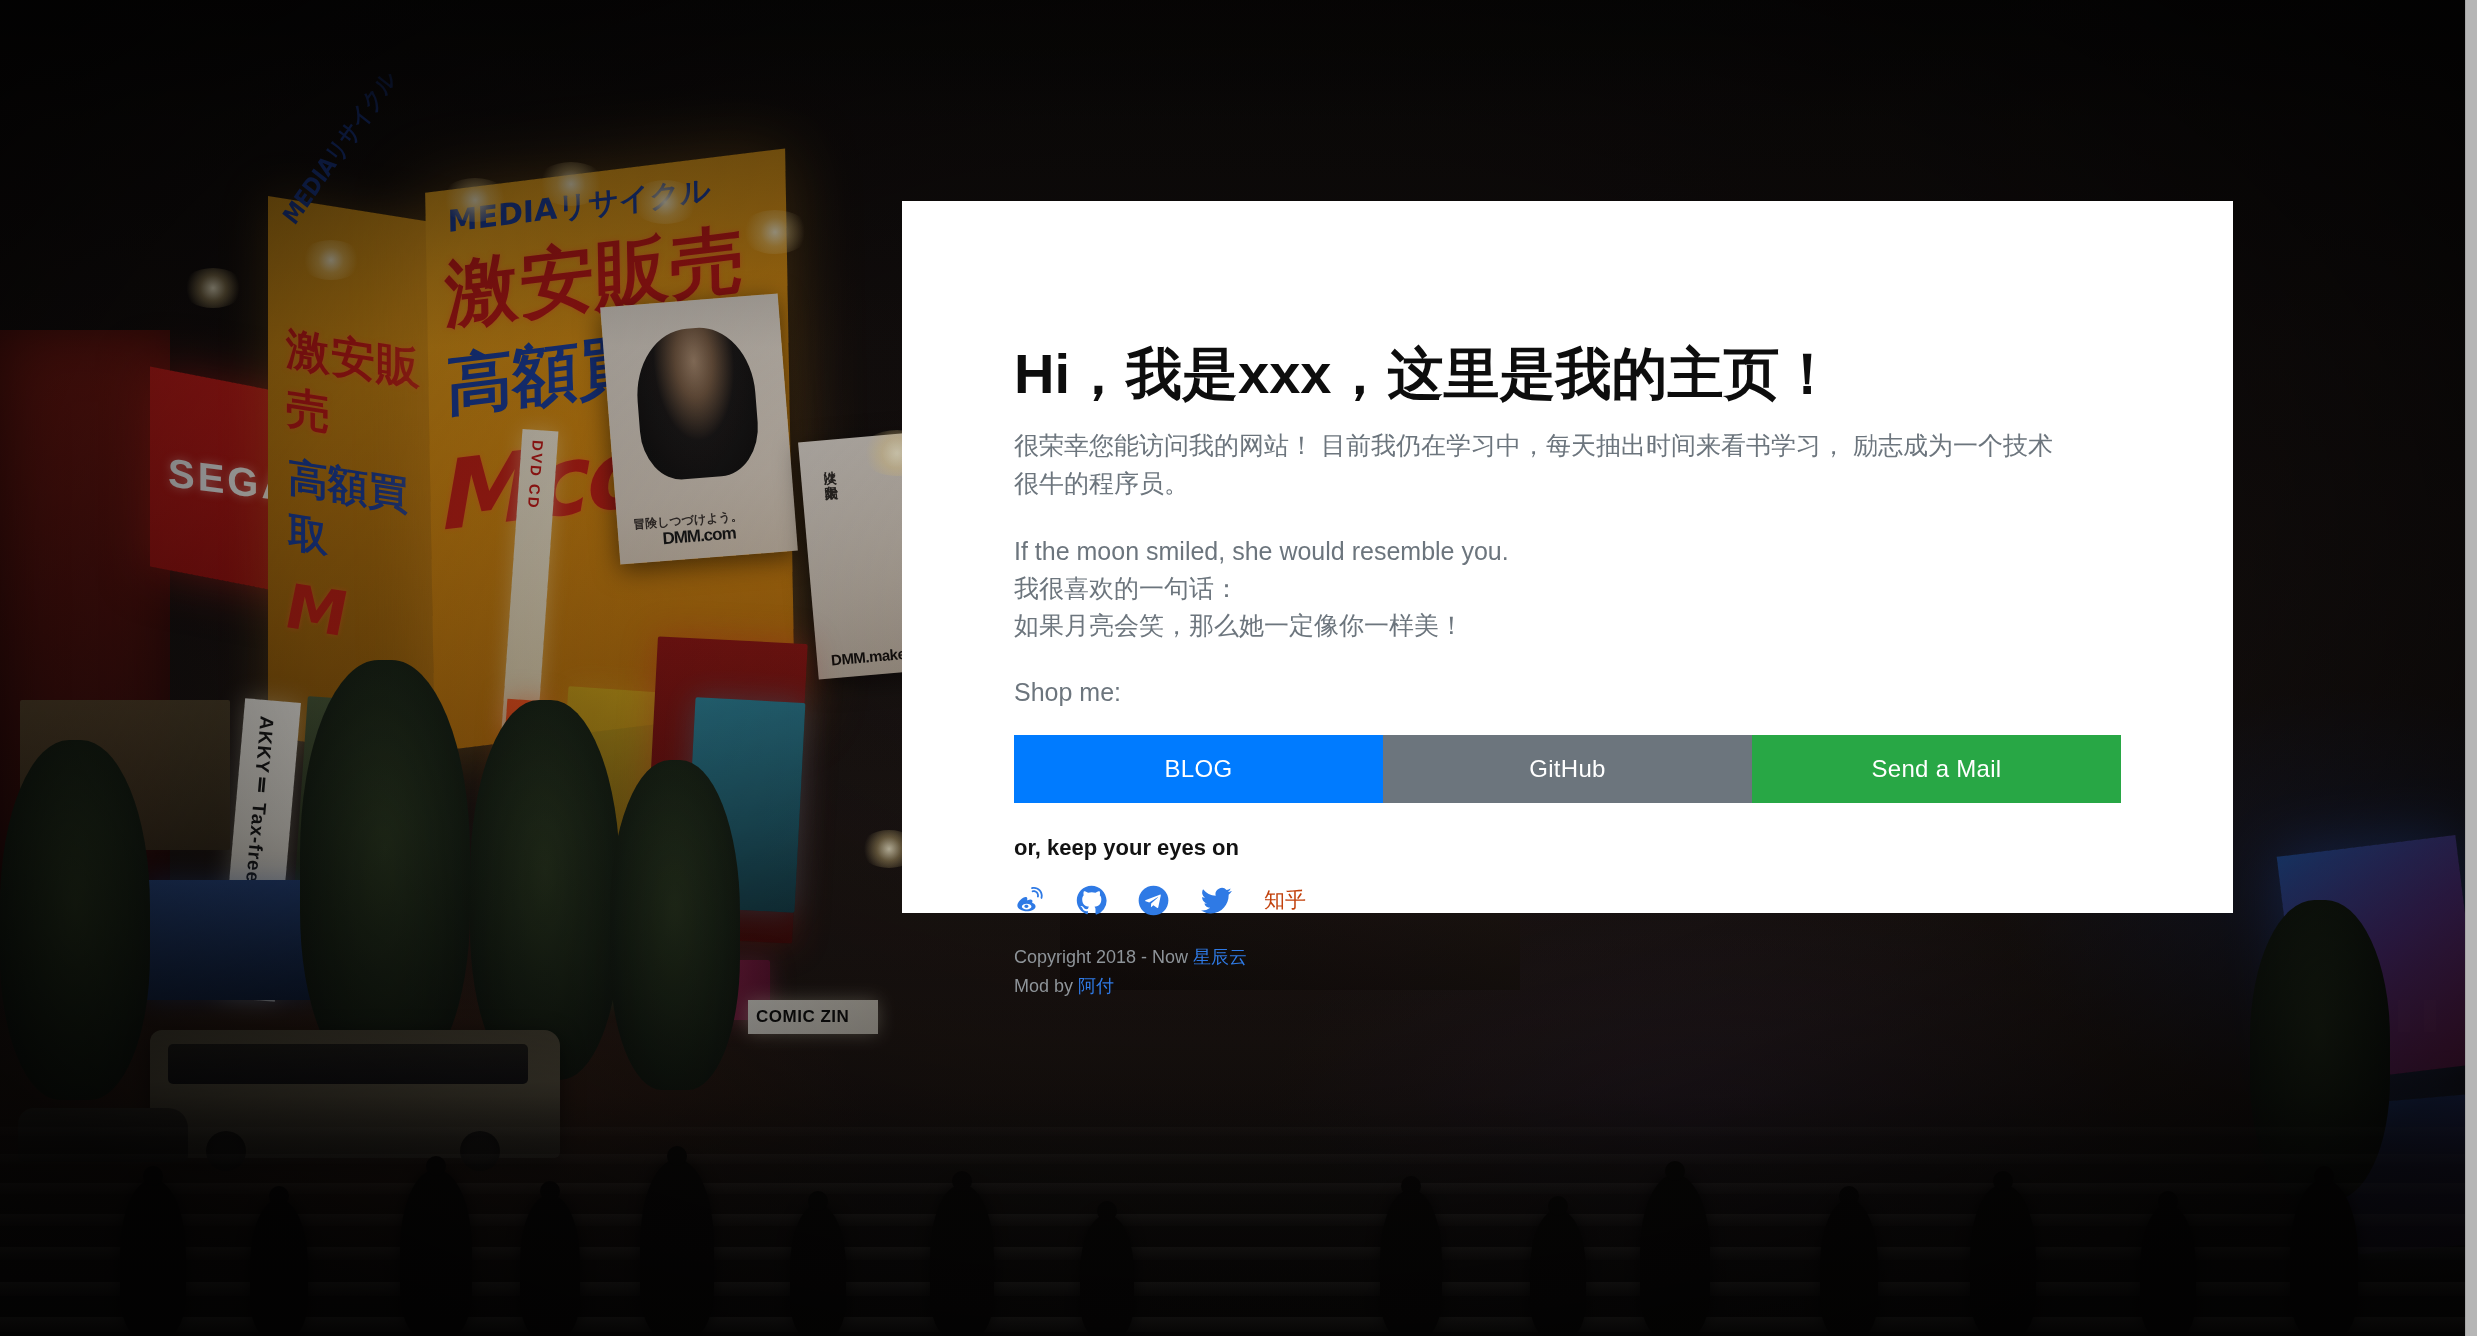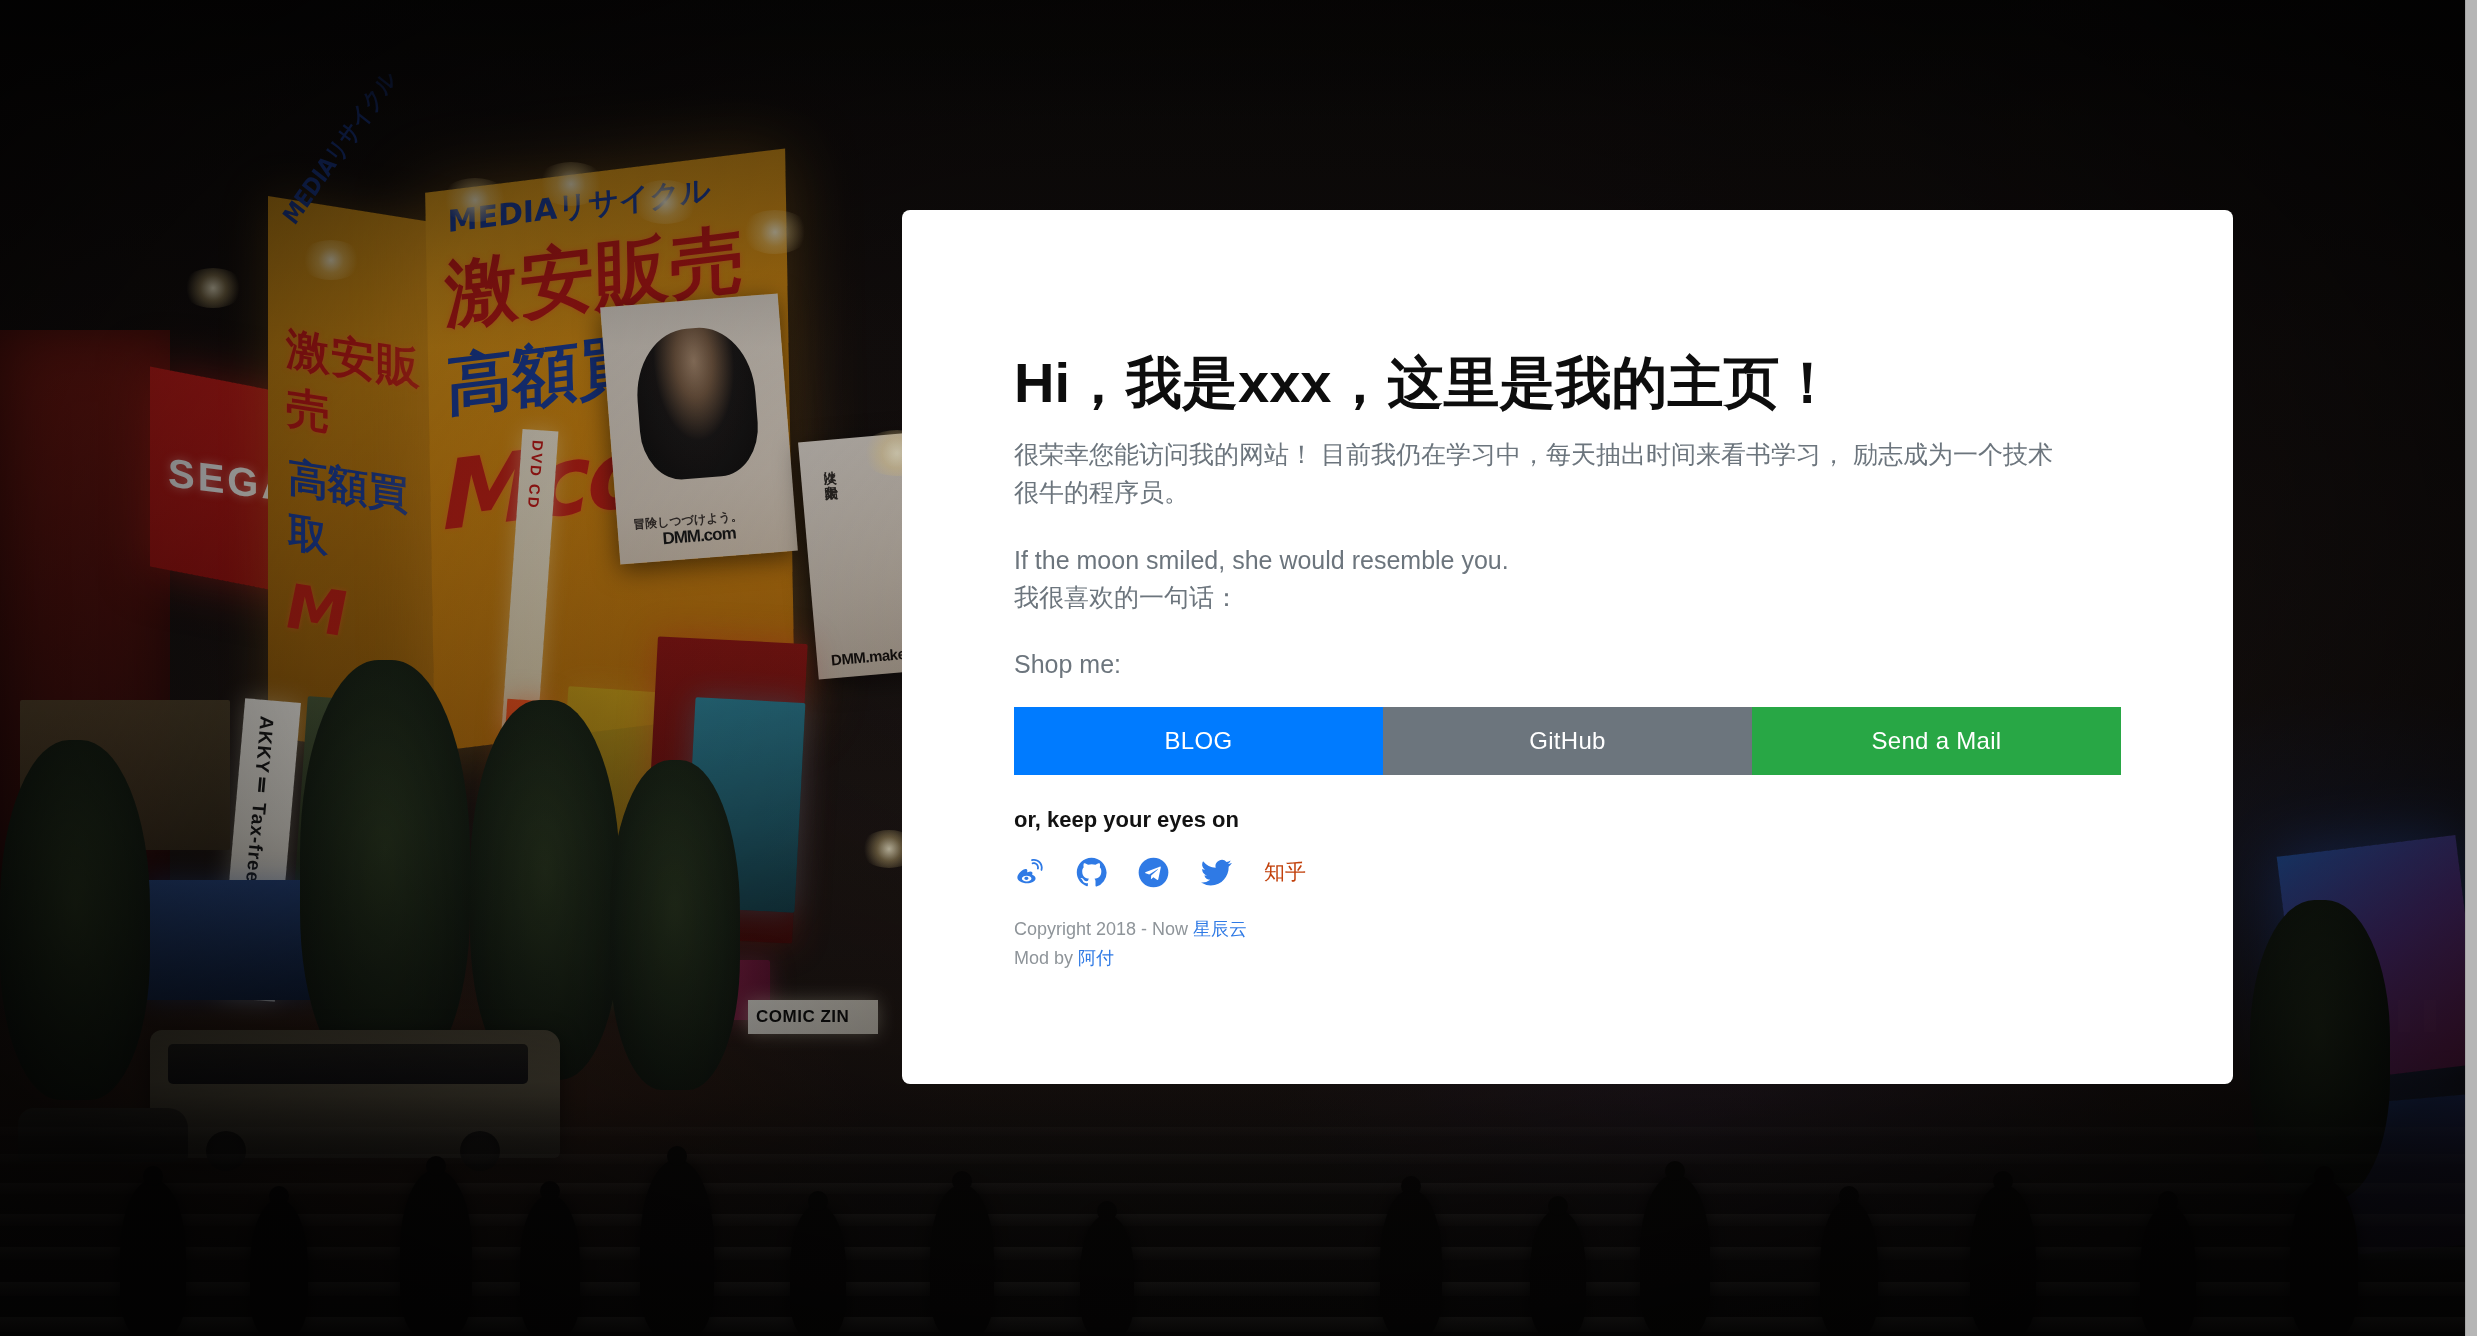--- a/index.html
+++ b/index.html
@@ -168,22 +168,22 @@
   
   .vig { left:0; top:0; width:2465px; height:1336px; pointer-events:none;
     background:
       radial-gradient(ellipse 1500px 900px at 50% 42%, rgba(0,0,0,0) 0%, rgba(0,0,0,.30) 62%, rgba(0,0,0,.72) 100%),
       linear-gradient(180deg, rgba(6,5,5,.55) 0%, rgba(6,5,5,.12) 26%, rgba(6,5,5,.10) 62%, rgba(6,5,5,.55) 100%);
   }
   .blurTop { left:0; top:0; width:2465px; height:120px; background:linear-gradient(180deg,#0a0807,rgba(10,8,7,0));}
 
   
   #card {
-    position:absolute; left:902px; top:210px; width:1331px; height:874px;
-    background:#ffffff; z-index:20;border-radius:8px;
+    position:absolute; left:902px; top:201px; width:1331px; height:712px;
+    background:#ffffff; z-index:20;
   }
   .card-inner { padding:0 112px; }
   .h1 {
     font-size:56px; font-weight:bold; color:#0d0d0d; letter-spacing:0px;
     padding-top:142px; line-height:1.12; white-space:nowrap;
   }
   .intro {
     margin-top:20px; font-size:25px; color:#6c757d; line-height:1.55; max-width:1050px;
   }
   .quote { margin-top:30px; font-size:25px; color:#6c757d; line-height:1.48; }
@@ -367,20 +367,21 @@
     <h1 class="h1">Hi，我是xxx，这里是我的主页！</h1>
 
     <p class="intro">
       <span>很荣幸您能访问我的网站！ 目前我仍在学习中，每天抽出时间来看书学习，</span>
       <span>励志成为一个技术很牛的程序员。</span>
     </p>
 
     <div class="quote">
       <div>If the moon smiled, she would resemble you.</div>
       <div>我很喜欢的一句话：</div>
+      <div>如果月亮会笑，那么她一定像你一样美！</div>
     </div>
 
     <div class="catchme">Shop me:</div>
 
     <div class="btn-row">
       <div class="btn" style="background:#007bff;">
         <span>BLOG</span>
       </div>
       <div class="btn" style="background:#6c757d;">
         <span>GitHub</span>

